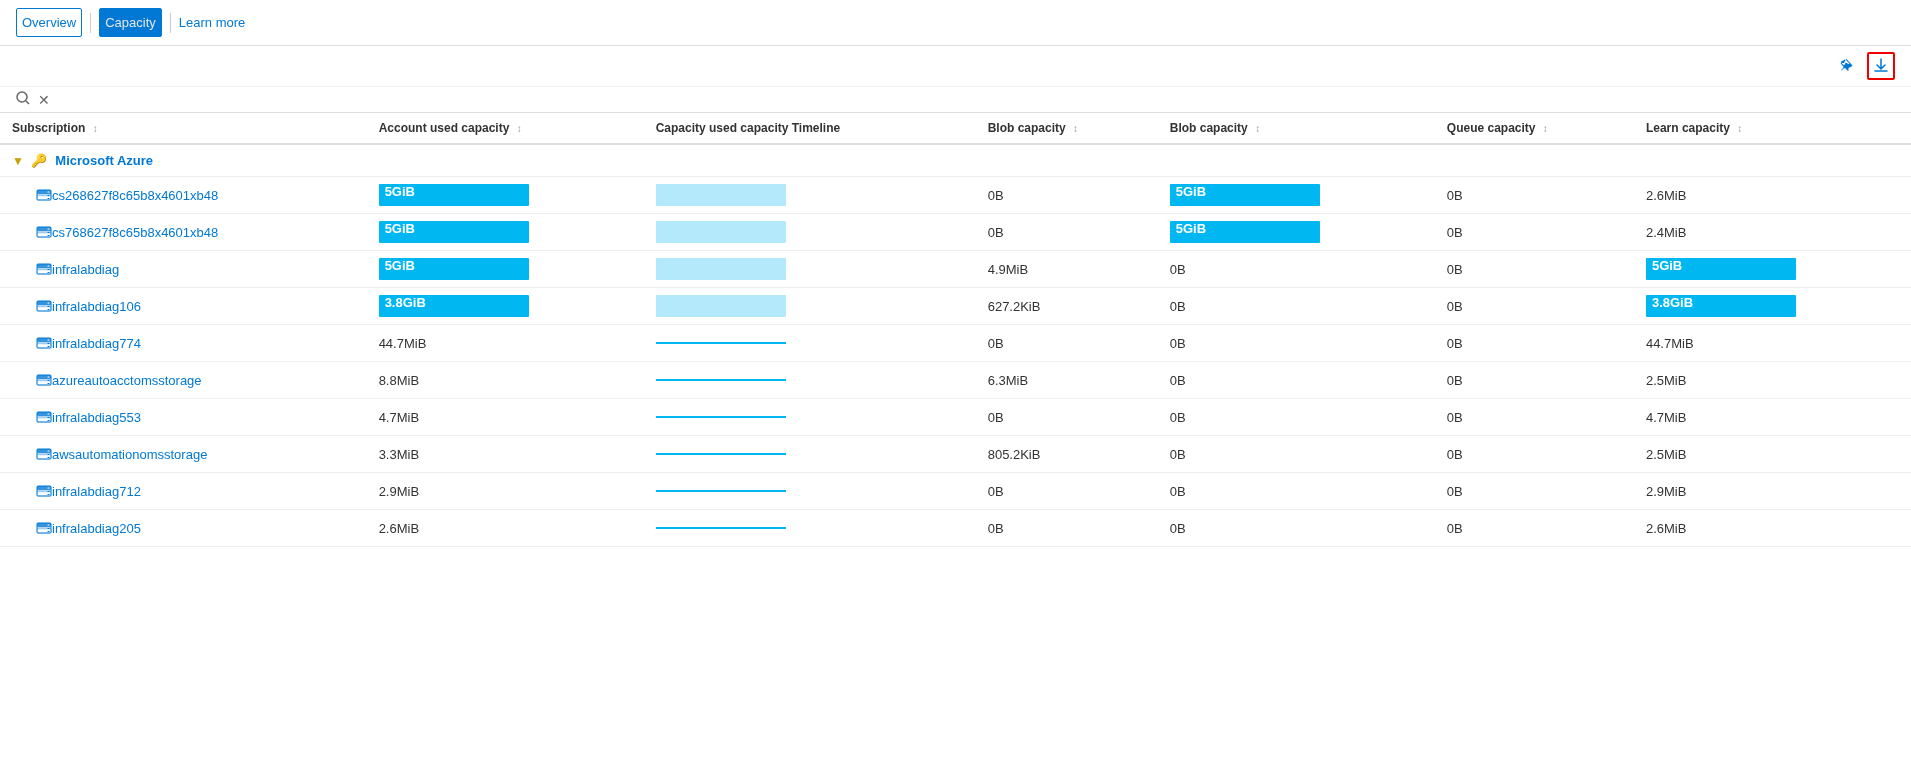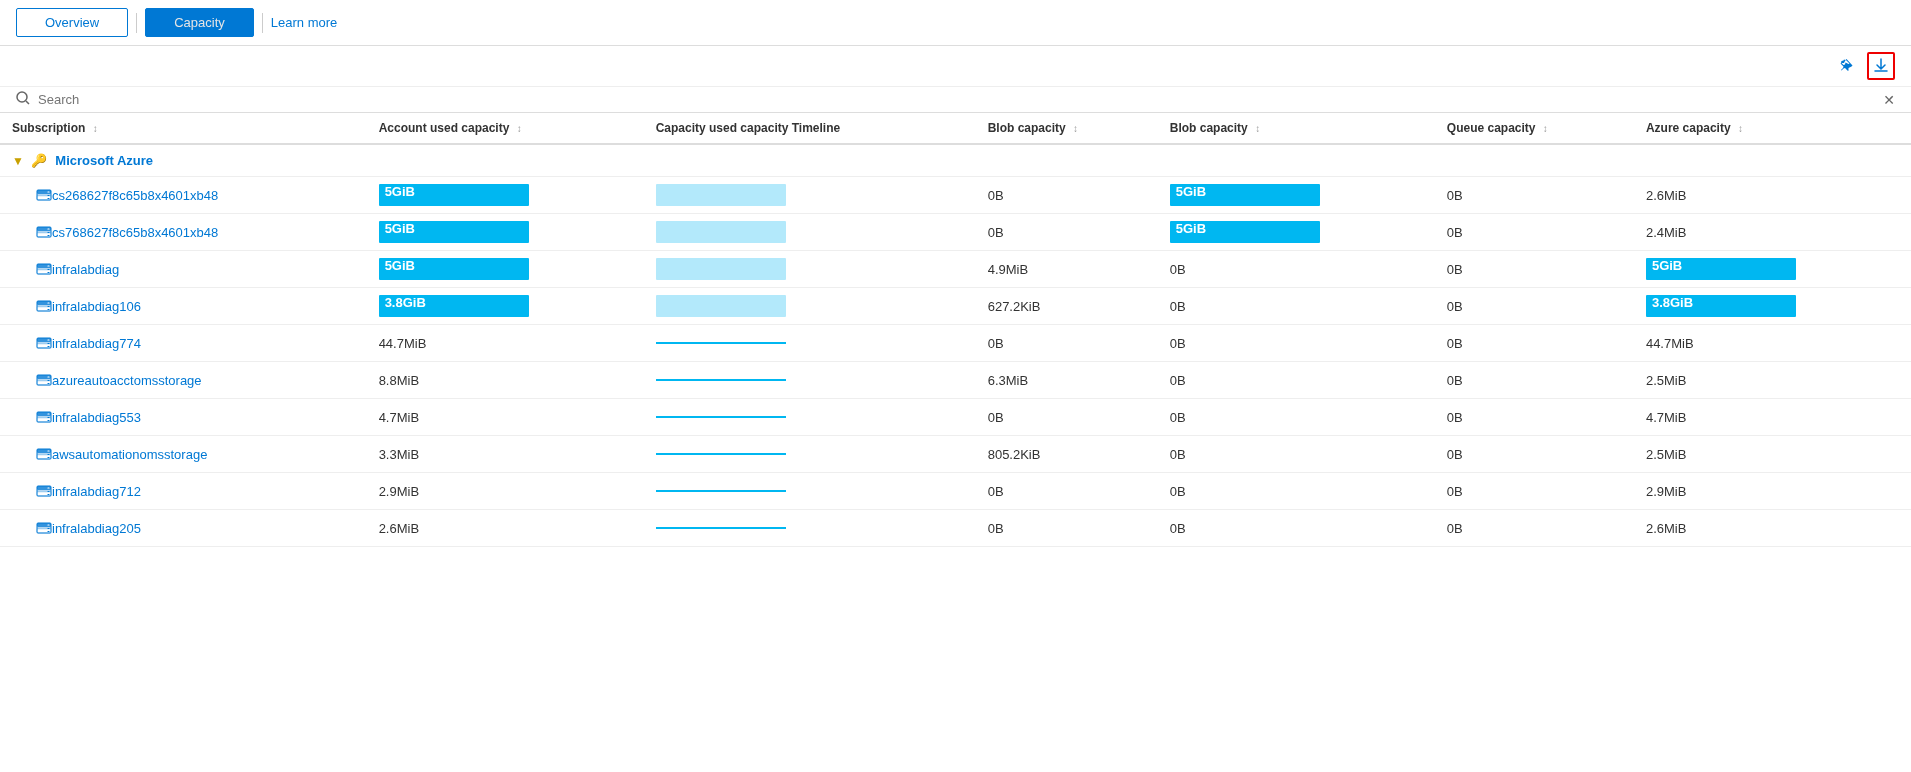--- a/index.html
+++ b/index.html
@@ -7,21 +7,21 @@
 
     
     .top-nav {
       display: flex;
       align-items: center;
       padding: 8px 16px;
       border-bottom: 1px solid #ddd;
       gap: 0;
     }
     .nav-btn {
-      padding: 6px 28px;
+      padding: 6px 5px;
       border: 1px solid #0078d4;
       background: #fff;
       color: #0078d4;
       cursor: pointer;
       font-size: 13px;
       border-radius: 2px;
     }
     .nav-btn.active {
       background: #0078d4;
       color: #e5e5e5;
@@ -206,21 +206,20 @@
   </div>
 </div>
 
 <div class="search-bar">
   <span class="search-icon">
     <svg width="14" height="14" viewBox="0 0 14 14" fill="none" stroke="#666" stroke-width="1.5">
       <circle cx="6" cy="6" r="5"></circle>
       <line x1="10" y1="10" x2="13" y2="13"></line>
     </svg>
   </span>
-  <input class="search-input" type="text" placeholder="Search" style="">
   <span class="search-clear">✕</span>
 </div>
 
 <div class="table-wrapper">
   <table>
     <thead>
       <tr>
         <th>
           <span>Subscription</span>
           <span class="sort-icon">↕</span>
@@ -238,21 +237,21 @@
         </th>
         <th>
           <span>Blob capacity</span>
           <span class="sort-icon">↕</span>
         </th>
         <th>
           <span>Queue capacity</span>
           <span class="sort-icon">↕</span>
         </th>
         <th>
-          <span>Azure capacity</span>
+          <span>Learn capacity</span>
           <span class="sort-icon">↕</span>
         </th>
       </tr>
     </thead>
     <tbody id="table-body">
     <tr class="group-row">
           <td colspan="7">
   <span class="group-arrow">▼</span>
   <span class="group-icon">🔑</span>
   <a class="resource-link">Microsoft Azure</a>

